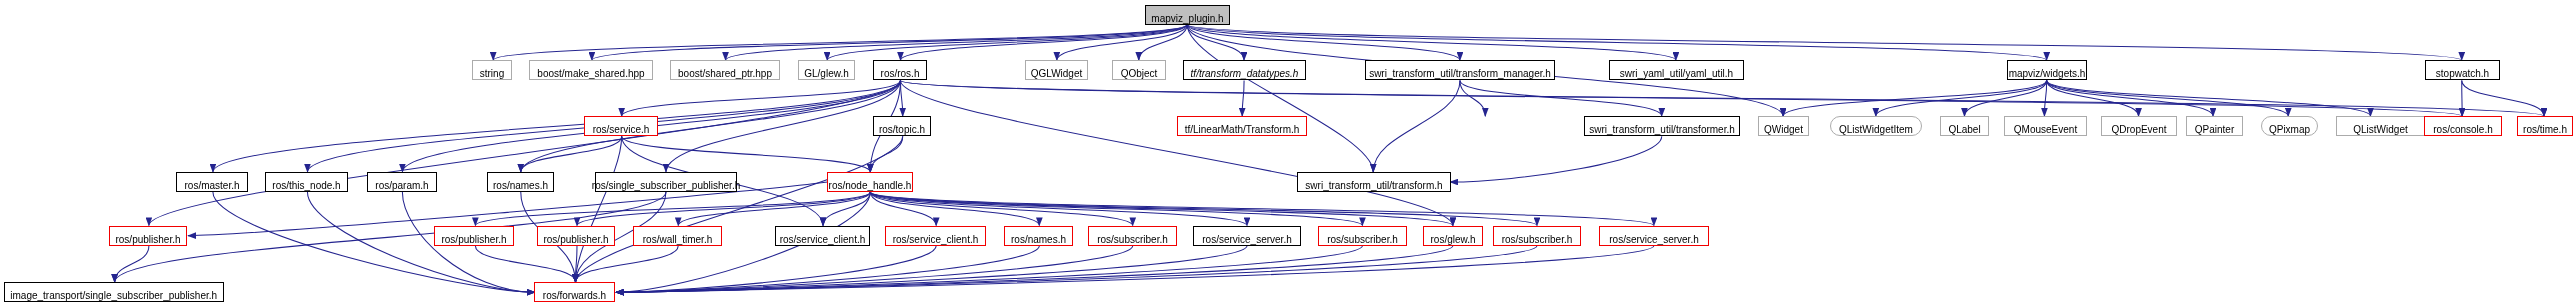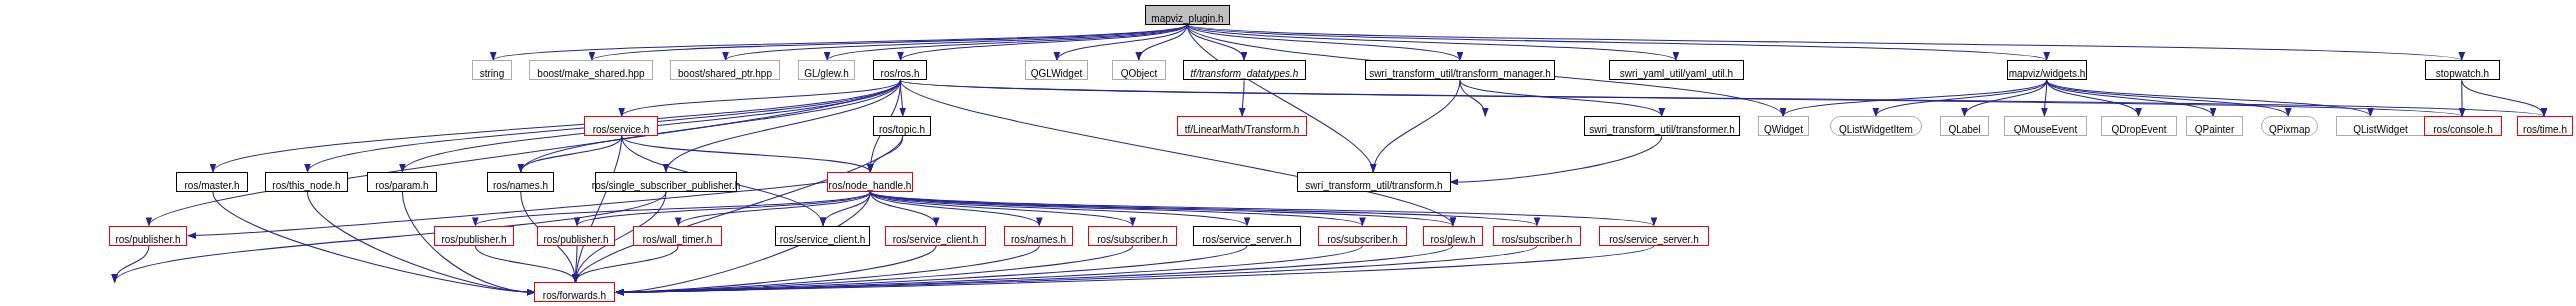--- a/index.html
+++ b/index.html
@@ -238,17 +238,20 @@
     </div>
     <div class="node red" style="left: 1423px; top: 226px; width: 60px; height: 20px;">
       <span>ros/glew.h</span>
     </div>
     <div class="node red" style="left: 1493px; top: 226px; width: 88px; height: 20px;">
       <span>ros/subscriber.h</span>
     </div>
     <div class="node red" style="left: 1599px; top: 226px; width: 110px; height: 20px;">
       <span>ros/service_server.h</span>
     </div>
+    <div class="node bold" style="left: 3.7px; top: 282px; width: 220px; height: 20px;">
+      <span>image_transport/single_subscriber_publisher.h</span>
+    </div>
     <div class="node red" style="left: 534px; top: 282px; width: 81px; height: 20px;">
       <span>ros/forwards.h</span>
     </div>
   </div>
 
 
 </body></html>

